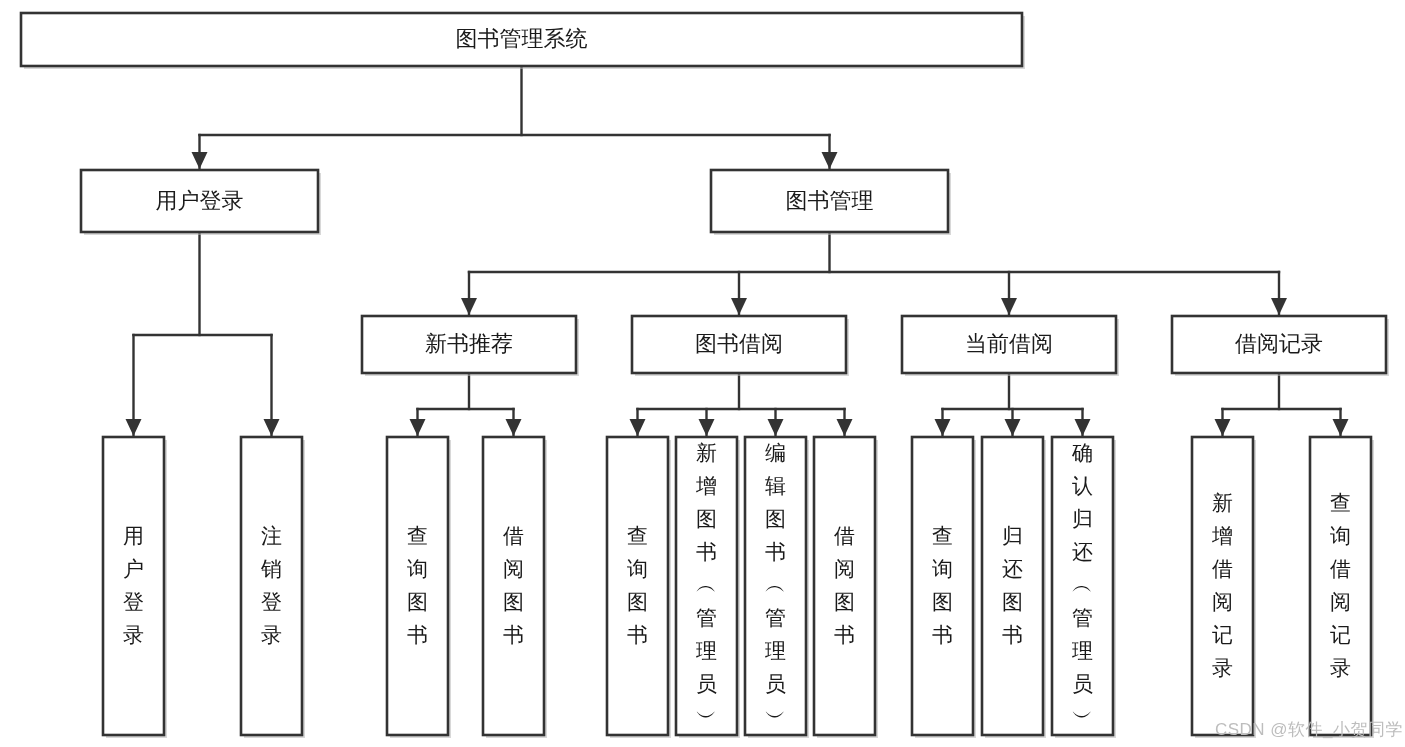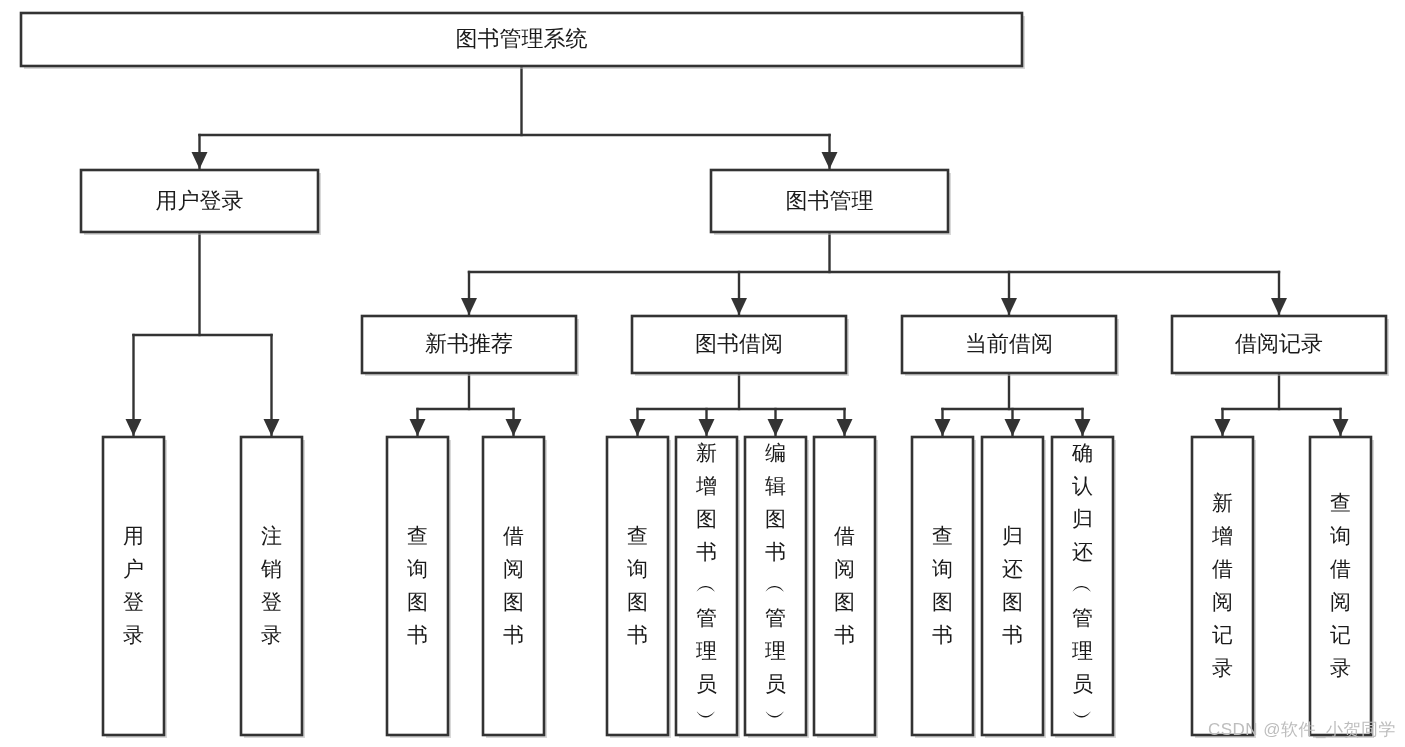--- a/index.html
+++ b/index.html
@@ -51,21 +51,21 @@
     dominant-baseline: middle;
   }
   .node-label-v {
     font-family: "Liberation Sans", "DejaVu Sans", sans-serif;
     fill: #1a1a1a;
     font-size: 21px;
     text-anchor: middle;
   }
   .watermark {
     position: absolute;
-    right: 8px;
+    right: 1px;
     bottom: 6px;
     font-family: "Liberation Sans", "DejaVu Sans", sans-serif;
     font-size: 17px;
     color: #bdbdbd;
     white-space: nowrap;
     letter-spacing: 0.5px;
   }
 </style>
 </head>
 <body>

